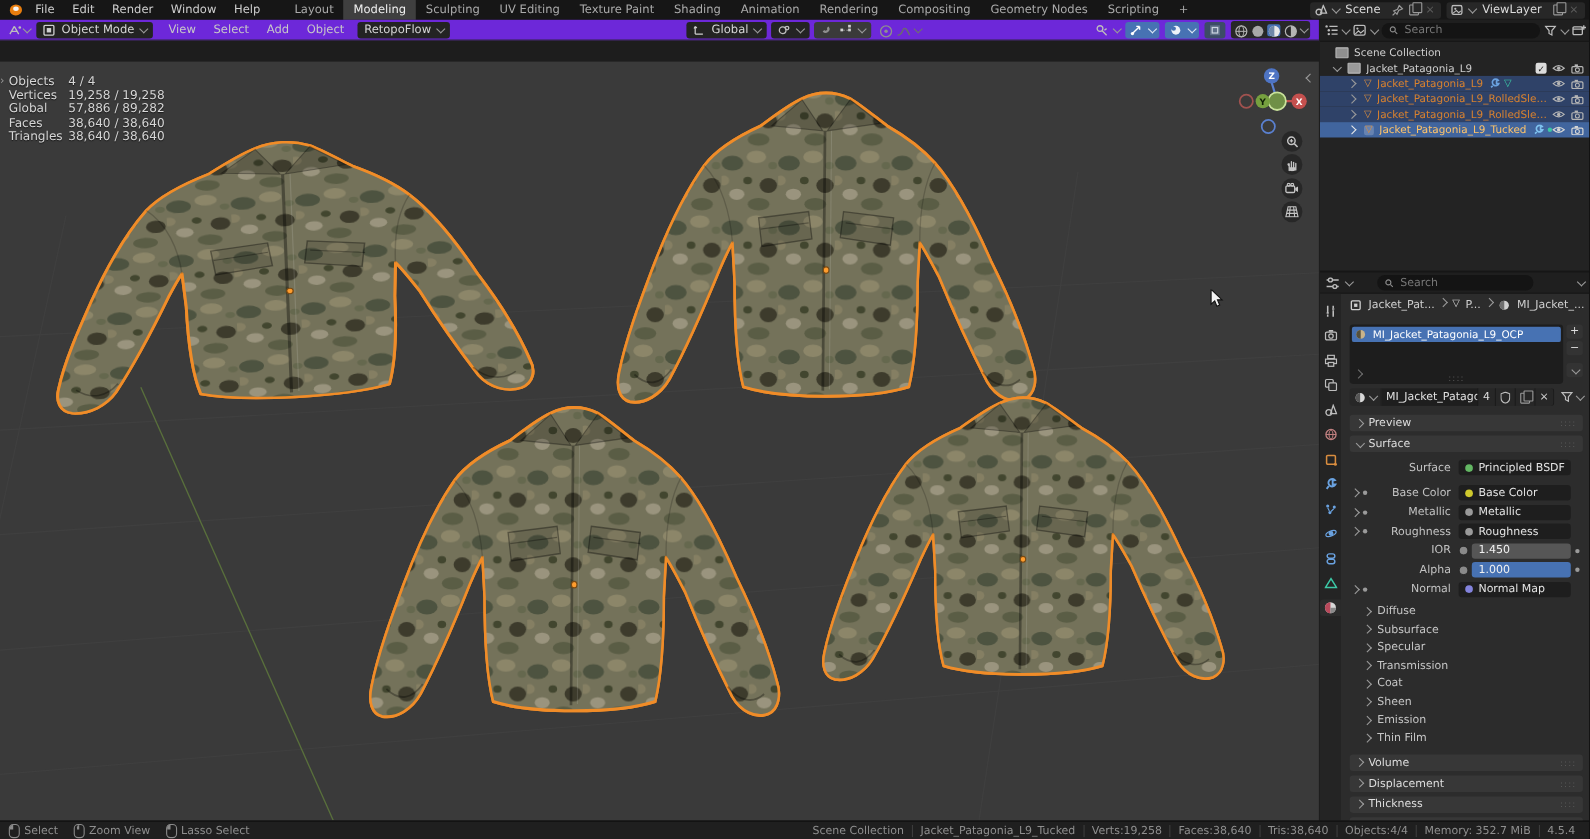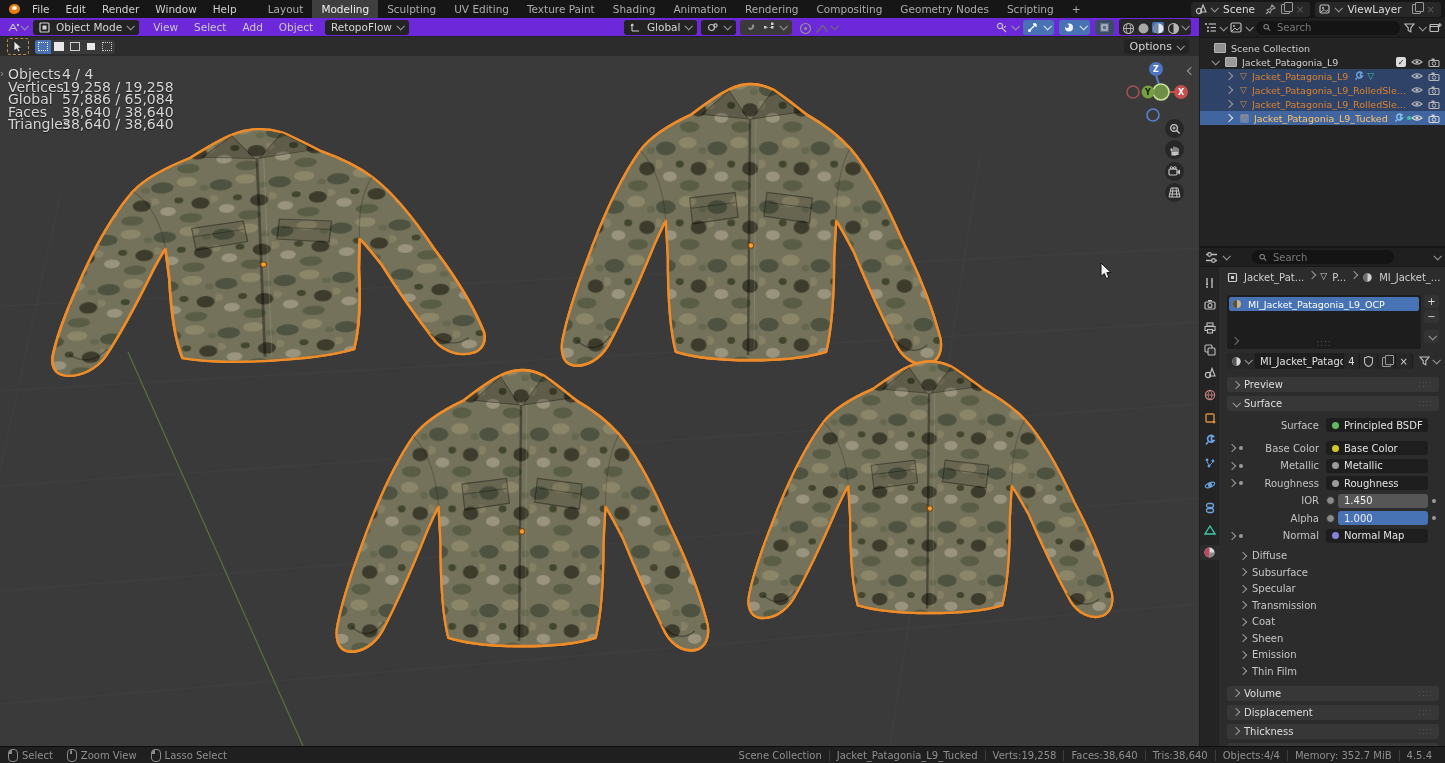--- a/index.html
+++ b/index.html
@@ -35,21 +35,21 @@
   .hbtn{background:#232323;border-radius:3px;height:15px;display:flex;align-items:center;gap:5px;padding:0 6px;color:#d6d6d6}
   #tools{left:0;top:37px;width:1199px;height:19px;background:#2c2c2c;border-bottom:1px solid #242424;display:flex;align-items:center}
   .tsel{width:20px;height:15px;border:1px dashed #c78a3c;border-radius:3px;margin-left:7px;display:flex;align-items:center;justify-content:center;background:#2f2f2f}
   .modebtn{width:16px;height:14px;background:#3a3a3a;display:flex;align-items:center;justify-content:center}
   .modebtn.on{background:#4772b3}
   .modebtn:first-child{border-radius:3px 0 0 3px}.modebtn:last-child{border-radius:0 3px 3px 0}
   .sq{width:8px;height:7px;border:1.3px solid #cfcfcf;background:transparent}
   .sq.f{background:#e9e9e9;border-color:#e9e9e9}
   
   #viewport{left:0;top:56px;width:1199px;height:690px;background:#3a3a3a;overflow:hidden}
-  #stats{left:8px;top:12px;font-size:14px;color:#d6d6d6;text-shadow:0 1px 1px rgba(0,0,0,.6);line-height:12.5px}
+  #stats{left:8px;top:12px;font-size:11px;color:#d6d6d6;text-shadow:0 1px 1px rgba(0,0,0,.6);line-height:12.5px}
   #stats .srow{display:flex}
   #stats .sl{width:54px}
   #statsarrow{left:0;top:12px;color:#9a9a9a;font-size:10px}
   .navbtn{position:absolute;width:19px;height:19px;border-radius:50%;background:rgba(33,33,33,.75);display:flex;align-items:center;justify-content:center}
   #cursor{left:1100px;top:207px}
   
   #outliner{left:1200px;top:18px;width:245px;height:228px;background:#232323;border-bottom:2px solid #161616}
   #outlhead{height:19px;background:#1f1f1f;border-bottom:1px solid #171717;display:flex;align-items:center;gap:4px;padding:0 4px}
   .searchbox{background:#141414;border-radius:8px;height:14px;display:flex;align-items:center;gap:4px;padding:0 7px;flex:1}
   .searchbox input{background:transparent;border:none;outline:none;color:#bdbdbd;font-size:10px;width:100%;font-family:"DejaVu Sans",sans-serif}
@@ -294,48 +294,20 @@
           <svg width="13" height="13" viewBox="0 0 13 13">
               <circle cx="6.5" cy="6.5" r="5" fill="none" stroke="#b5b5b5" stroke-width="1.1"></circle>
               <path d="M6.5,1.5 A5,5 0 0 1 6.5,11.5 Z" fill="#b5b5b5"></path>
             </svg>
         </span>
         <i class="cv"></i>
       </span>
     </div>
   </div>
 
-  <div id="tools" class="abs">
-    <div class="tsel">
-      <svg width="10" height="12" viewBox="0 0 10 12">
-          <polygon points="1,0 1,10 3.6,7.8 5.2,11 7,10.1 5.4,7 8.6,7" fill="#e6e6e6" stroke="#1b1b1b" stroke-width="0.7"></polygon>
-        </svg>
-    </div>
-    <div class="r" style="margin-left:6px">
-      <span class="modebtn on">
-          <span class="sq" style="border-style:dotted;border-color:#fff"></span>
-        </span>
-      <span class="modebtn">
-          <span class="sq f"></span>
-        </span>
-      <span class="modebtn">
-          <span class="sq"></span>
-        </span>
-      <span class="modebtn">
-          <span class="sq f" style="width:6px;height:5px"></span>
-        </span>
-      <span class="modebtn">
-          <span class="sq" style="border-style:dotted"></span>
-        </span>
-    </div>
-    <div class="hbtn" style="margin-left:auto;margin-right:10px">
-      <span>Options</span>
-      <i class="cv"></i>
-    </div>
-  </div>
 
   <div id="viewport" class="abs">
     <svg width="1199" height="690" viewBox="0 0 1199 690">
       <defs>
         <pattern id="camo" width="52" height="52" patternUnits="userSpaceOnUse">
           <rect width="52" height="52" fill="#74725a"></rect>
           <ellipse cx="10" cy="12" rx="10" ry="6" fill="#4d5340"></ellipse>
           <ellipse cx="32" cy="7" rx="9" ry="5" fill="#8c8669"></ellipse>
           <ellipse cx="43" cy="30" rx="8" ry="6" fill="#3d3b2c"></ellipse>
           <ellipse cx="14" cy="37" rx="7" ry="4.5" fill="#9a947e"></ellipse>
@@ -402,21 +374,21 @@
       <div class="srow">
           <span class="sl">Objects</span>
           <span>4 / 4</span>
         </div>
       <div class="srow">
           <span class="sl">Vertices</span>
           <span>19,258 / 19,258</span>
         </div>
       <div class="srow">
           <span class="sl">Global</span>
-          <span>57,886 / 65,084</span>
+          <span>57,886 / 89,282</span>
         </div>
       <div class="srow">
           <span class="sl">Faces</span>
           <span>38,640 / 38,640</span>
         </div>
       <div class="srow">
           <span class="sl">Triangles</span>
           <span>38,640 / 38,640</span>
         </div>
     </div>

